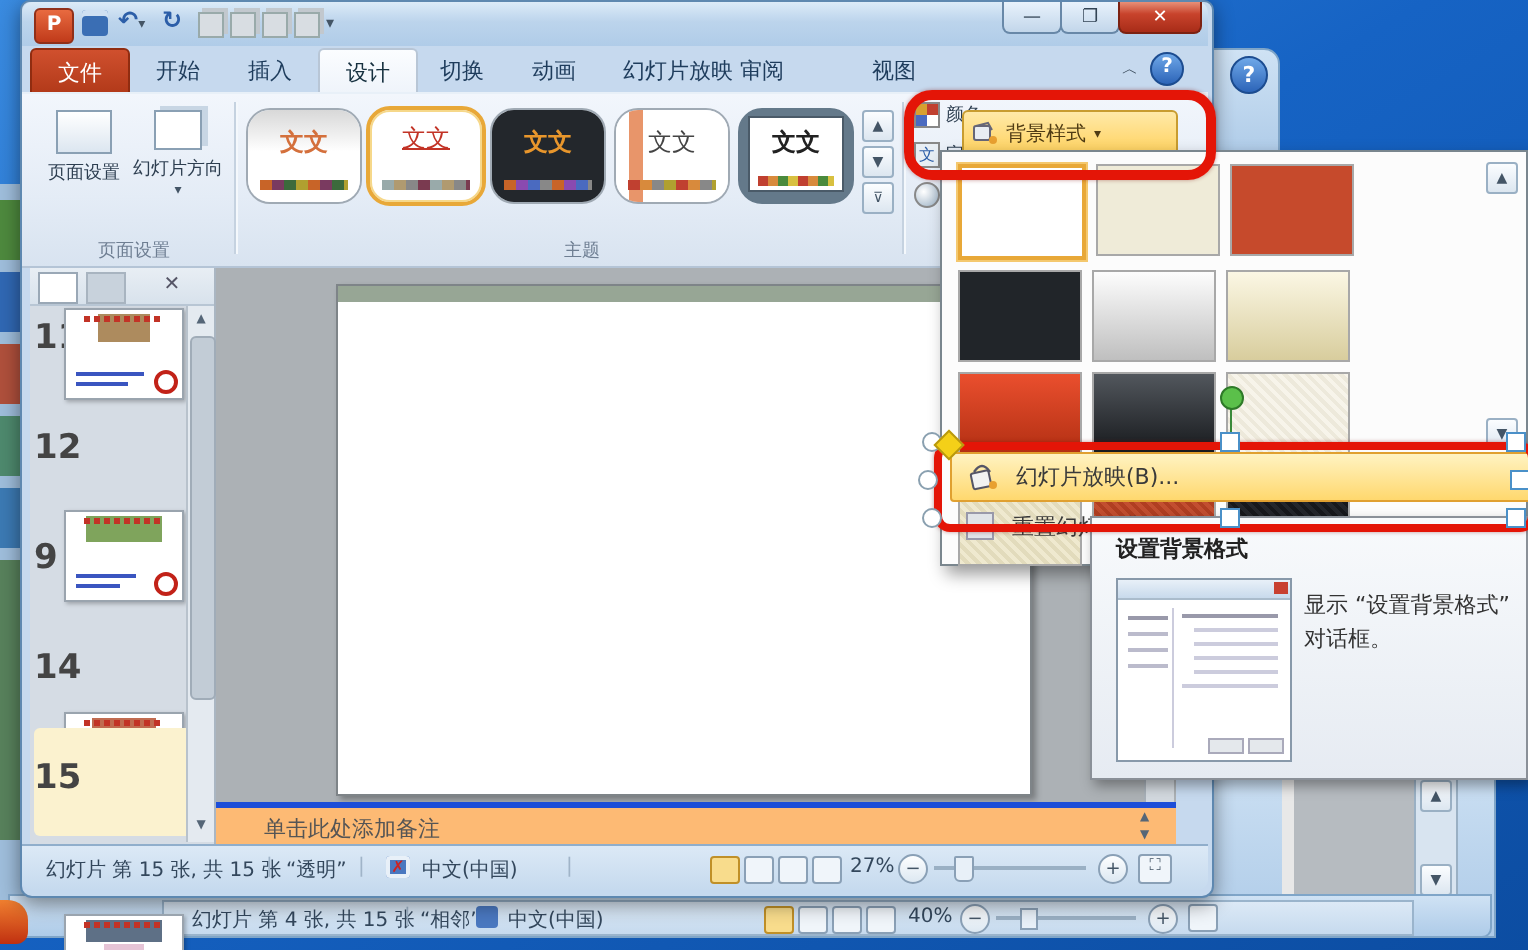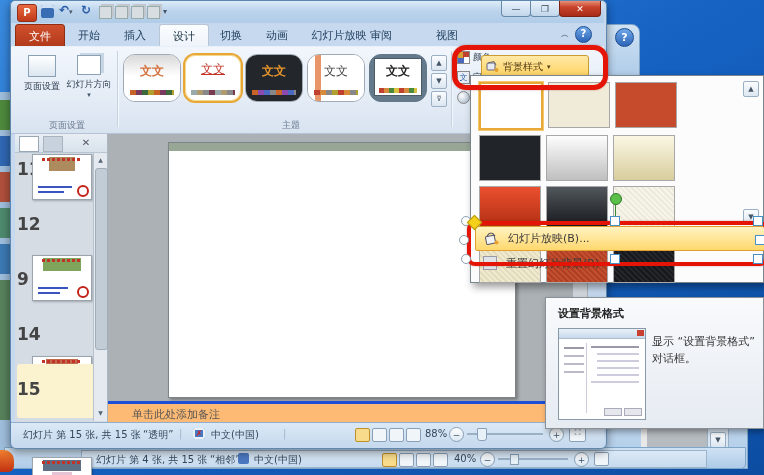--- a/index.html
+++ b/index.html
@@ -39,21 +39,21 @@
   .thumb .line{position:absolute;left:5px;height:2px;background:#3a55c0;}
   .thumb .badge{position:absolute;right:2px;bottom:2px;width:8px;height:8px;border:2px solid #c22218;border-radius:50%;}
   .slidenum{font-size:17px;font-weight:bold;color:#444;}
   
   .dropdown{background:#fcfcfc;border:1px solid #7a868e;box-shadow:3px 4px 8px rgba(0,0,0,.4);}
   .swatch{width:60px;height:44px;border:1px solid #a8a8a8;}
   .swatch.sel{border:2px solid #e8a838;box-shadow:0 0 0 1px #f4c86e;}
   .menuitem{display:flex;align-items:center;gap:9px;font-size:11px;color:#3a3a3a;padding-left:8px;}
   .menuitem.hl{background:linear-gradient(180deg,#fff3c2,#ffd86e);border:1px solid #e0a030;border-radius:2px;}
   
-  .tooltip{background:linear-gradient(180deg,#f8fafc,#e6ebf2);border:1px solid #8a9098;box-shadow:2px 3px 6px rgba(0,0,0,.35);margin-top:39px;}
+  .tooltip{background:linear-gradient(180deg,#f8fafc,#e6ebf2);border:1px solid #8a9098;box-shadow:2px 3px 6px rgba(0,0,0,.35);}
   
   .statusbar{background:linear-gradient(180deg,#dce9f6,#c6daee);border-top:1px solid #90aecb;font-size:10px;color:#33475c;}
   .sbsep{color:#a0b4c8;}
   .viewicon{width:13px;height:12px;border:1px solid #8aa0b6;background:#f0f5fa;border-radius:2px;}
   .viewicon.sel{background:#f8dc8c;border-color:#c09028;}
   .zoombtn{width:13px;height:13px;border:1px solid #8aa0b6;border-radius:50%;background:linear-gradient(180deg,#fdfeff,#dde8f2);
     font-size:9px;color:#456;display:flex;align-items:center;justify-content:center;}
   
   .annot{border:5px solid #e41507;border-radius:14px;box-shadow:0 0 2px rgba(120,0,0,.4);}
   .handle-sq{width:8px;height:8px;background:#fff;border:1px solid #4a90c8;}
@@ -288,21 +288,21 @@
       <span class="abs txt sbsep" style="left:122px;top:5px;">|</span>
       <span class="abs txt" style="left:132px;top:5px;">“透明”</span>
       <span class="abs txt sbsep" style="left:168px;top:5px;">|</span>
       <span class="abs" style="left:182px;top:5px;width:12px;height:11px;background:#4a78c0;border-radius:2px;box-shadow:inset 0 0 0 2px #e8f0f8;color:#c22;font-size:8px;font-weight:bold;line-height:11px;text-align:center;">✗</span>
       <span class="abs txt" style="left:200px;top:5px;">中文(中国)</span>
       <span class="abs txt sbsep" style="left:272px;top:5px;">|</span>
       <span class="abs viewicon sel" style="left:344px;top:5px;"></span>
       <span class="abs viewicon" style="left:361px;top:5px;"></span>
       <span class="abs viewicon" style="left:378px;top:5px;"></span>
       <span class="abs viewicon" style="left:395px;top:5px;"></span>
-      <span class="abs txt" style="left:414px;top:5px;">88%</span>
+      <span class="abs txt" style="left:414px;top:5px;">27%</span>
       <span class="abs zoombtn" style="left:438px;top:4px;">−</span>
       <span class="abs" style="left:456px;top:10px;width:76px;height:2px;background:#9ab0c4;"></span>
       <span class="abs" style="left:466px;top:5px;width:8px;height:11px;background:#e8f0f8;border:1px solid #8aa0b6;border-radius:1px 1px 3px 3px;"></span>
       <span class="abs zoombtn" style="left:538px;top:4px;">+</span>
       <span class="abs viewicon" style="left:558px;top:4px;width:15px;height:13px;text-align:center;font-size:8px;color:#456;">⛶</span>
     </div>
   </div>
 
   <div class="abs dropdown" style="left:470px;top:75px;width:292px;height:206px;">
     <div class="abs" style="left:8px;top:6px;width:258px;display:flex;flex-wrap:wrap;gap:5px;">

